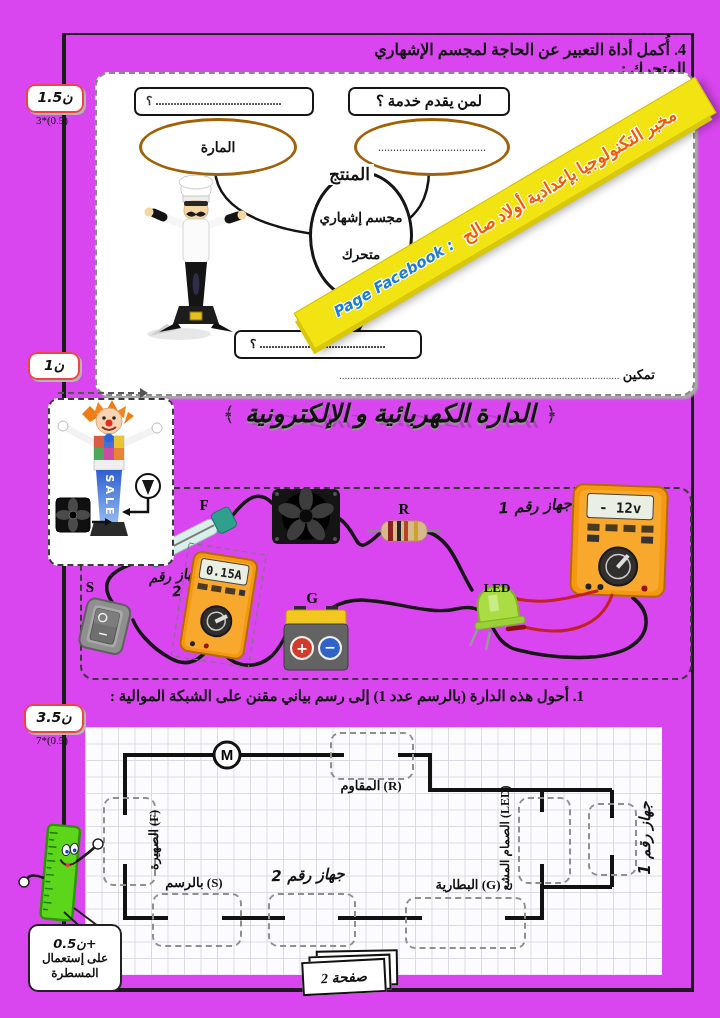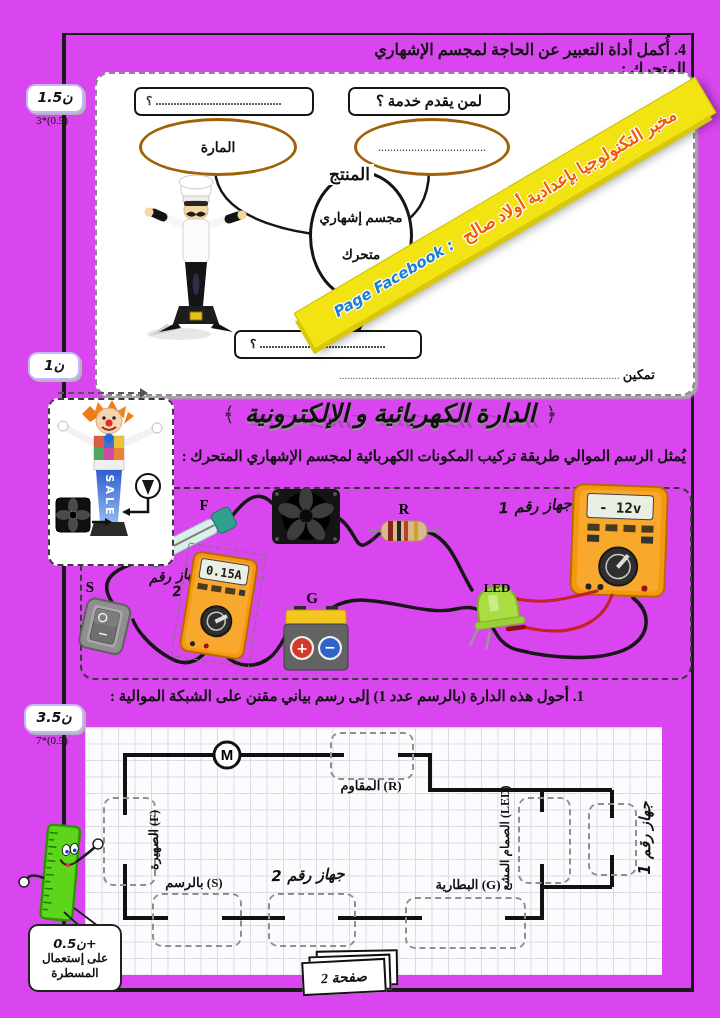--- a/index.html
+++ b/index.html
@@ -10,21 +10,21 @@
   
   .frame{left:62px;top:33px;width:625px;height:953px;
          border-top:2px solid #1a1a1a;border-right:3px solid #1a1a1a;
          border-bottom:4px solid #1a1a1a;border-left:4px solid #1a1a1a;}
 
   
   .q4-title{left:318px;top:40px;width:368px;direction:rtl;text-align:right;
             font-weight:bold;font-size:16px;}
 
   
-  .badge{background:#fff;border:2px solid #c4b5fd;border-radius:9px;
+  .badge{background:#fff;border:2px solid #ef4444;border-radius:9px;
          box-shadow:2px 2px 0 #b5b5b5;text-align:center;
          font:bold italic 14px "DejaVu Sans",sans-serif;line-height:23px;z-index:6;}
   .badge-sub{font:11px "Liberation Serif",serif;text-align:center;z-index:6;}
 
   
   .needs-box{left:95px;top:72px;width:596px;height:320px;border:2px dashed #8a8a8a;
              border-radius:14px;box-shadow:3px 3px 2px #a9a9a9;background:#fff;}
   .nb-rect{border:2px solid #151515;border-radius:7px;background:#fff;font-size:12px;}
   .nb-tl{left:37px;top:13px;width:166px;height:25px;direction:ltr;padding-left:10px;
          line-height:24px;font-weight:bold;color:#333;}
@@ -182,21 +182,20 @@
   <div class="abs badge" style="left:28px;top:352px;width:48px;height:24px;" dir="ltr">ن1</div>
 
   <div class="abs sec-wrap">
     <div class="sec-main">
       <span class="sec-orn">﴿</span>
       <span class="sec-title">الدارة الكهربائية و الإلكترونية</span>
       <span class="sec-orn">﴾</span>
     </div>
     <div class="sec-reflect">الدارة الكهربائية و الإلكترونية</div>
   </div>
-  <div class="abs subtitle">يُمثل الرسم الموالي طريقة تركيب المكونات الكهربائية لمجسم الإشهاري المتحرك :</div>
 
   <div class="abs circuit-box"></div>
 
   <div class="abs clown-box">
     <svg width="122" height="160" viewBox="0 0 122 160">
       <defs>
         <linearGradient id="blueg" x1="0" y1="0" x2="0" y2="1">
           <stop offset="0" stop-color="#2f5fd0"></stop>
             <stop offset="1" stop-color="#8fb8f2"></stop>
         </linearGradient>

